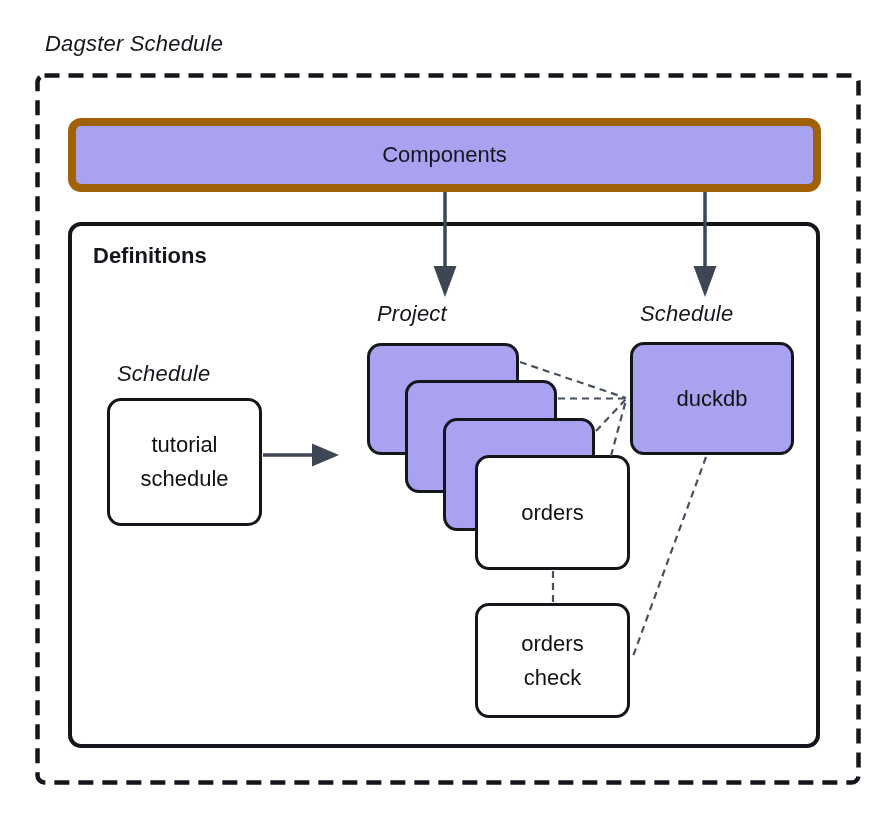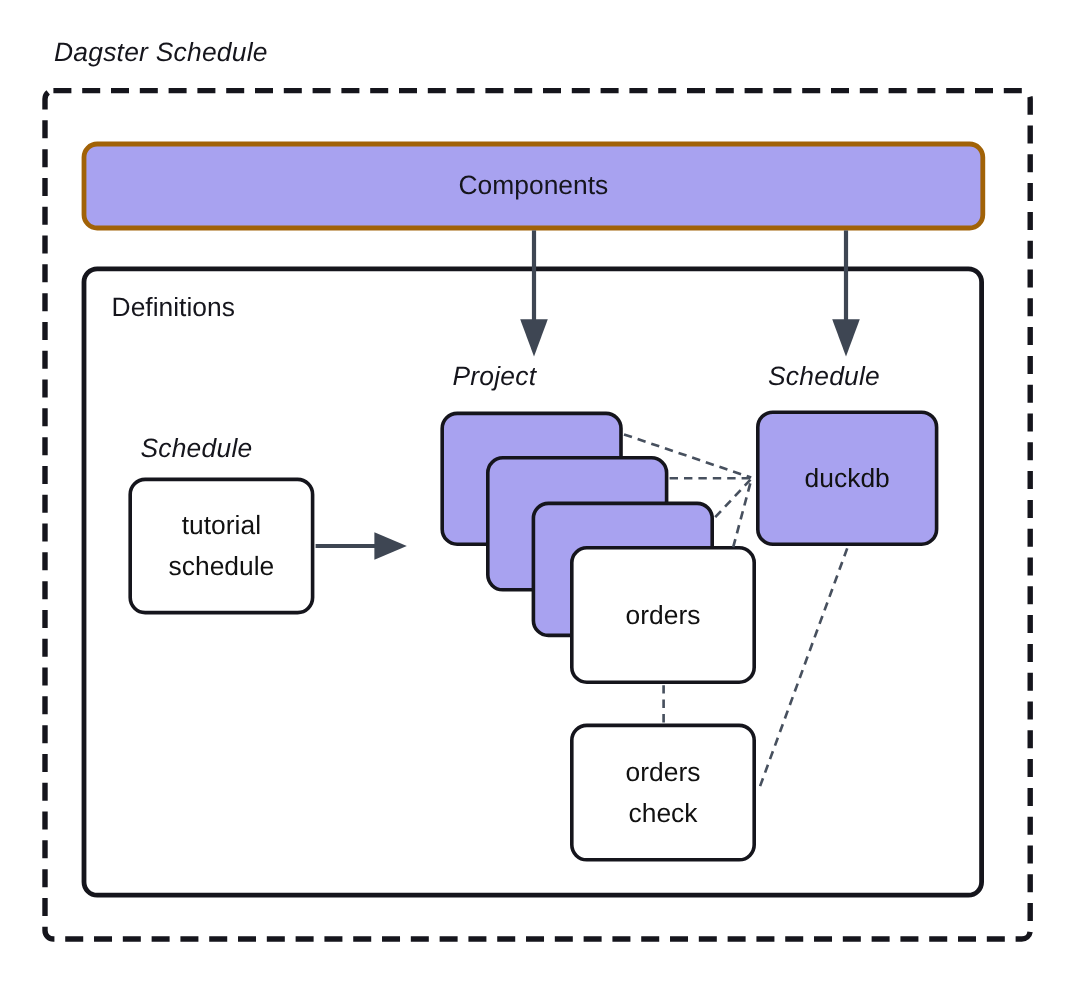--- a/index.html
+++ b/index.html
@@ -9,31 +9,31 @@
   }
   .canvas{position:absolute;left:0;top:0;width:896px;height:825px;}
 
   .diagram-title{
     position:absolute;left:45px;top:31px;
     font-size:22px;font-style:italic;font-weight:500;letter-spacing:.2px;
   }
 
   .components-bar{
     position:absolute;left:68px;top:118px;width:753px;height:74px;
-    box-sizing:border-box;background:#a8a2f0;border:4px solid #a16207;border-radius:13px;
+    box-sizing:border-box;background:#a8a2f0;border:8px solid #a16207;border-radius:13px;
     display:flex;align-items:center;justify-content:center;
     font-size:22px;font-weight:400;
   }
 
   .definitions-box{
     position:absolute;left:68px;top:222px;width:752px;height:526px;
     box-sizing:border-box;background:#ffffff;border:4px solid #15151c;border-radius:13px;
   }
   .definitions-label{
-    position:absolute;left:93px;top:243px;font-size:22px;font-weight:400;
+    position:absolute;left:93px;top:243px;font-size:22px;font-weight:700;
   }
 
   .section-label{
     position:absolute;font-size:22px;font-style:italic;font-weight:500;letter-spacing:.2px;
   }
   .schedule-label{left:117px;top:361px;}
   .assets-label{left:377px;top:301px;}
   .resource-label{left:640px;top:301px;}
   .asset-check-label{left:391px;top:576px;line-height:34px;}
   .asset-check-label span{display:block;}
@@ -44,22 +44,22 @@
     display:flex;flex-direction:column;align-items:center;justify-content:center;
     text-align:center;font-size:22px;line-height:34px;color:#111;
   }
   .node span{display:block;}
   .node.purple{background:#a8a2f0;}
 
   .asset-card-1{left:367px;top:343px;width:152px;height:112px;}
   .asset-card-2{left:405px;top:380px;width:152px;height:113px;}
   .asset-card-3{left:443px;top:418px;width:152px;height:113px;}
   .node-orders-aggregation{left:475px;top:455px;width:155px;height:115px;}
-  .node-duckdb{left:630px;top:342px;width:152px;height:113px;}
-  .node-tutorial-schedule{left:107px;top:398px;width:155px;height:114px;}
+  .node-duckdb{left:630px;top:342px;width:164px;height:113px;}
+  .node-tutorial-schedule{left:107px;top:398px;width:155px;height:128px;}
   .node-orders-check{left:475px;top:603px;width:155px;height:115px;}
 
   svg.overlay{
     position:absolute;left:0;top:0;width:896px;height:825px;
     pointer-events:none;
   }
 </style>
 </head>
 <body>
 

